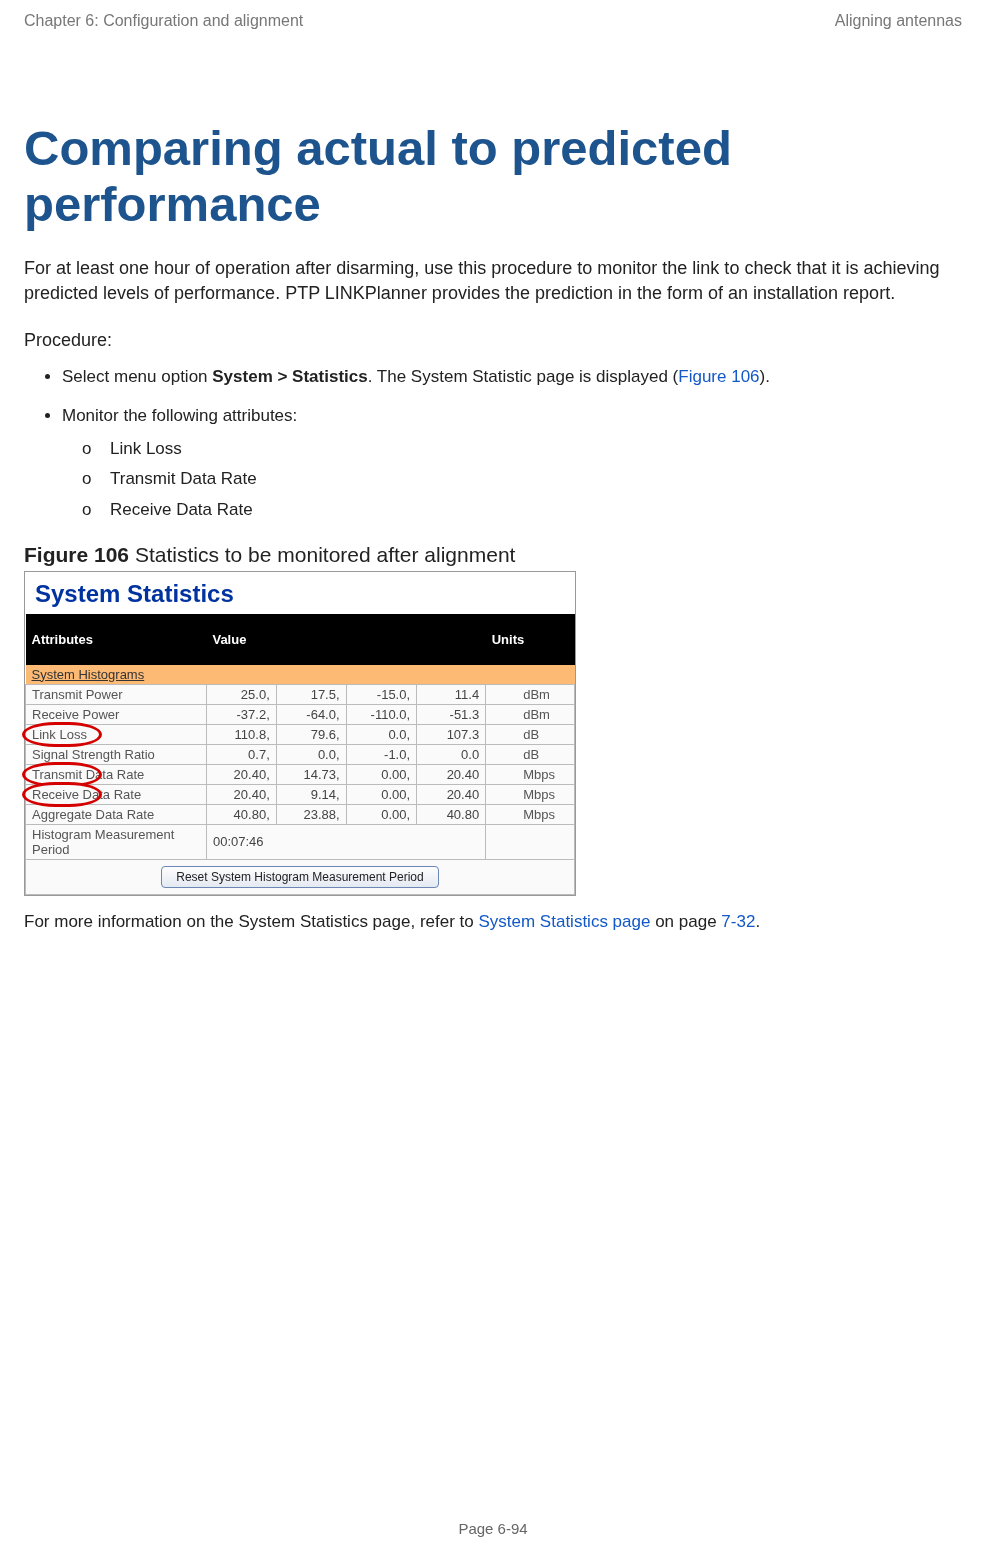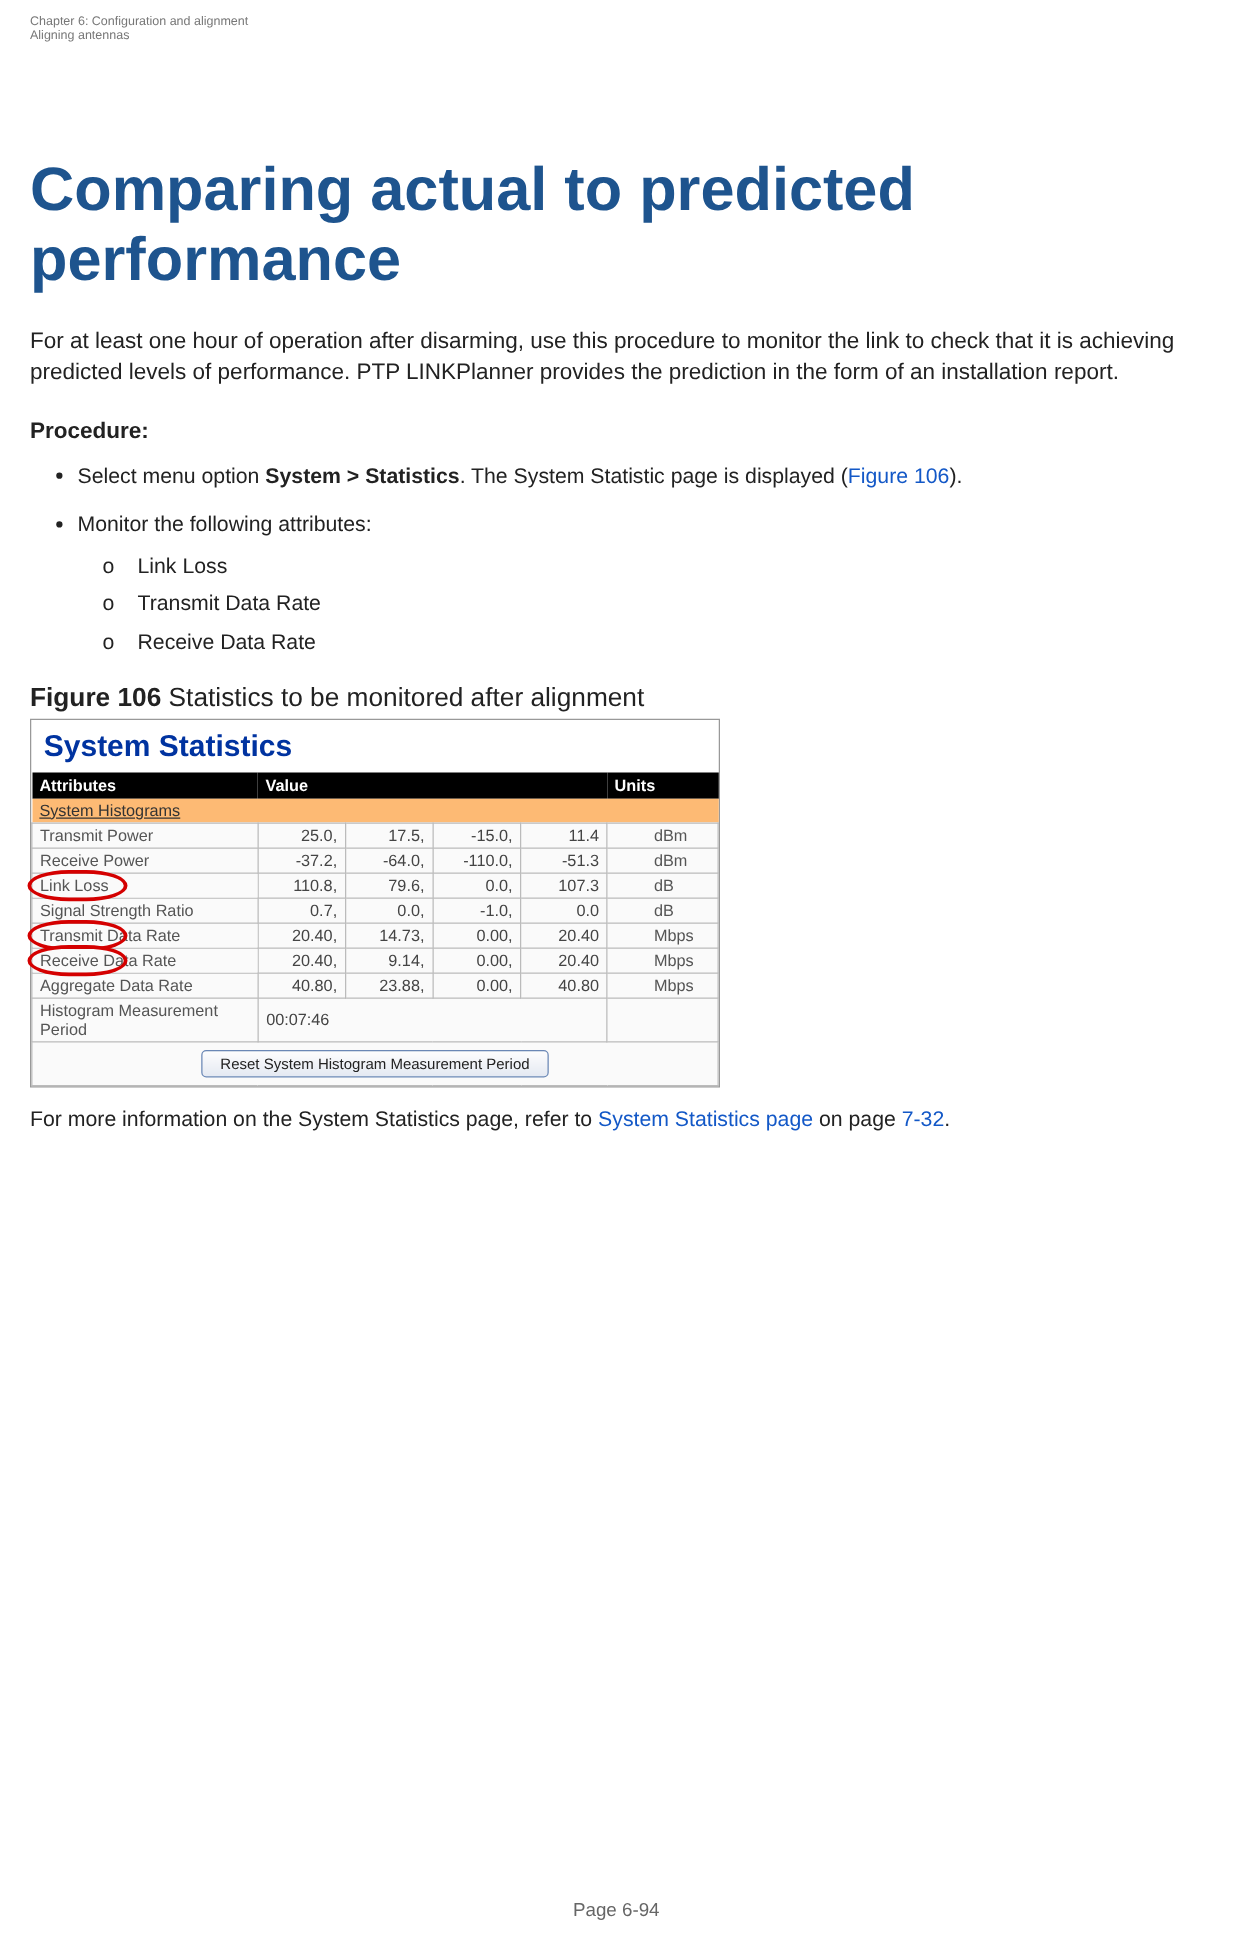--- a/index.html
+++ b/index.html
@@ -9,40 +9,39 @@
       color: #222;
       background: #fff;
       width: 986px;
       box-sizing: border-box;
       height: 1555px;
       position: relative;
     }
     .hdr {
       display: flex;
       justify-content: space-between;
-      font-size: 10px;
+      font-size: 16px;
       color: #777;
       margin-bottom: 90px;
-      flex-direction: column;
     }
     h1.title {
       color: #1e548e;
       font-family: "Arial Narrow", Arial, sans-serif;
       font-stretch: condensed;
       font-weight: 700;
       font-size: 49px;
       margin: 0 0 24px 0;
     }
     p.body {
       font-size: 18px;
       line-height: 1.4;
       margin: 0 0 24px 0;
     }
     .proc-hdr {
-      font-weight: 700;
+      font-weight: 400;
       font-size: 18px;
       margin-bottom: 14px;
     }
     ul.top {
       list-style: disc;
       padding-left: 38px;
       margin: 0 0 16px 0;
     }
     ul.top > li {
       font-size: 17px;
@@ -84,21 +83,21 @@
     }
     table.stats {
       border-collapse: collapse;
       width: 100%;
       font-size: 13px;
     }
     tr.colhdr td {
       background: #000;
       color: #fff;
       font-weight: 700;
-      padding: 3px 6px;
+      padding: 18px 6px;
     }
     tr.sechdr td {
       background: #fdba74;
       color: #333;
       padding: 2px 6px;
       text-decoration: underline;
     }
     tr.row td {
       border: 1px solid #bbb;
       padding: 2px 6px;

